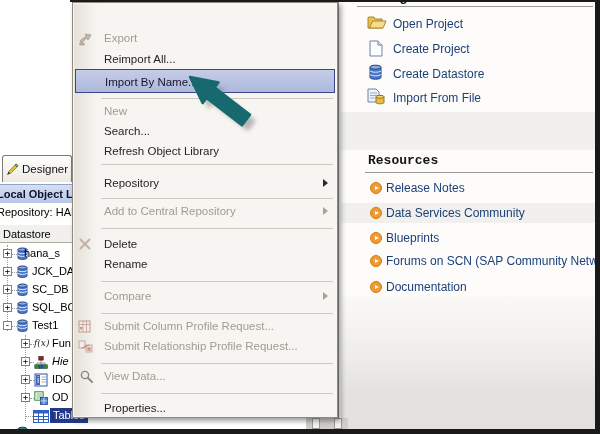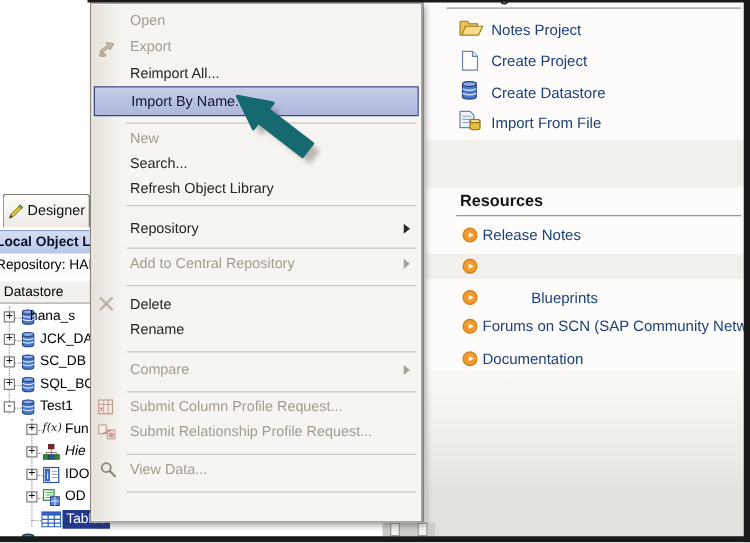--- a/index.html
+++ b/index.html
@@ -253,21 +253,21 @@
       <span>Getting Started</span>
     </div>
     <div class="sp-underline" style="left:18px;top:6px;width:236px;"></div>
 
     <span class="abs" style="left:28px;top:14px;">
       <svg width="20" height="16" viewBox="0 0 20 16">
           <path d="M1 14 L1 4 Q1 3 2 3 L7 3 L8.5 5 L15 5 L15 14 Z" fill="#e9c155" stroke="#a07c1e" stroke-width="0.9"></path>
           <path d="M2.5 14 L5.5 7 L19 7 L16 14 Z" fill="#f7dd87" stroke="#a07c1e" stroke-width="0.9"></path>
         </svg>
     </span>
-    <span class="sp-link" style="left:54px;top:17px;">Notes Project</span>
+    <span class="sp-link" style="left:54px;top:17px;">Open Project</span>
 
     <span class="abs" style="left:30px;top:40px;">
       <svg width="14" height="17" viewBox="0 0 14 17">
           <path d="M1 1 L9 1 L13 5 L13 16 L1 16 Z" fill="#fdfdfd" stroke="#6f82a6" stroke-width="1"></path>
           <path d="M9 1 L9 5 L13 5" fill="#dfe6f2" stroke="#6f82a6" stroke-width="1"></path>
         </svg>
     </span>
     <span class="sp-link" style="left:54px;top:42px;">Create Project</span>
 
     <span class="abs" style="left:29px;top:64px;">
@@ -283,30 +283,31 @@
     <span class="abs" style="left:28px;top:88px;">
       <svg width="19" height="18" viewBox="0 0 19 18">
           <path d="M1 1 L9 1 L12 4 L12 14 L1 14 Z" fill="#eef3fa" stroke="#6f82a6" stroke-width="1"></path>
           <path d="M3 5 H10 M3 7.5 H10 M3 10 H8" stroke="#8fa3c2" stroke-width="0.9"></path>
           <path d="M9 8.8 C9 7.4 17 7.4 17 8.8 V14.6 C17 16.2 9 16.2 9 14.6 Z" fill="#e5bd3f" stroke="#8a6a14" stroke-width="0.9"></path>
           <ellipse cx="13" cy="8.8" rx="4" ry="1.4" fill="#f3da84" stroke="#8a6a14" stroke-width="0.9"></ellipse>
         </svg>
     </span>
     <span class="sp-link" style="left:54px;top:91px;">Import From File</span>
 
-    <div class="sp-header" style="left:29px;top:153px;">Resources</div>
+    <div class="sp-header" style="left:29px;top:153px;font-family:Liberation Mono, monospace;">Resources</div>
     <div class="sp-underline" style="left:26px;top:172px;width:228px;"></div>
 
     <span class="res-bullet" style="left:31px;top:182px;"></span>
     <span class="sp-link" style="left:47px;top:181px;">Release Notes</span>
 
     <span class="res-bullet" style="left:31px;top:207px;"></span>
+    <span class="sp-link" style="left:47px;top:206px;">Data Services Community</span>
 
     <span class="res-bullet" style="left:31px;top:232px;"></span>
-    <span class="sp-link" style="left:47px;top:231px;margin-left:39px;">Blueprints</span>
+    <span class="sp-link" style="left:47px;top:231px;">Blueprints</span>
 
     <span class="res-bullet" style="left:31px;top:255px;"></span>
     <span class="sp-link" style="left:47px;top:254px;">Forums on SCN (SAP Community Network)</span>
 
     <span class="res-bullet" style="left:31px;top:281px;"></span>
     <span class="sp-link" style="left:47px;top:280px;">Documentation</span>
   </div>
 
   <div id="menu" class="abs">
     <div class="gutter"></div>
@@ -337,23 +338,20 @@
           <circle cx="11" cy="9" r="2" fill="#d9958c"></circle>
         </svg>
     </span>
     <span class="gicon" style="top:366px;left:7px;">
       <svg width="13" height="13" viewBox="0 0 13 13">
           <circle cx="5" cy="5" r="3.6" fill="none" stroke="#8d867c" stroke-width="1.4"></circle>
           <path d="M8 8 L12 12" stroke="#8d867c" stroke-width="1.8" stroke-linecap="round"></path>
         </svg>
     </span>
 
-    <div class="mi" style="top:4px;">
-      <span class="lbl dis">Open</span>
-    </div>
     <div class="mi" style="top:25px;">
       <span class="lbl dis">Export</span>
     </div>
     <div class="mi" style="top:46px;">
       <span class="lbl">Reimport All...</span>
     </div>
     <div class="mi hi" style="top:66px;">
       <span class="lbl">Import By Name...</span>
     </div>
     <div class="msep" style="top:95px;"></div>
@@ -393,20 +391,23 @@
       <span class="lbl dis">Submit Column Profile Request...</span>
     </div>
     <div class="mi" style="top:333px;">
       <span class="lbl dis">Submit Relationship Profile Request...</span>
     </div>
     <div class="msep" style="top:360px;"></div>
     <div class="mi" style="top:363px;">
       <span class="lbl dis">View Data...</span>
     </div>
     <div class="msep" style="top:390px;"></div>
+    <div class="mi" style="top:395px;">
+      <span class="lbl">Properties...</span>
+    </div>
   </div>
 
   <div class="abs scrollbits">
     <span class="bar" style="left:6px;"></span>
     <span class="bar" style="left:28px;"></span>
   </div>
 
   <svg id="arrow-overlay" class="abs">
     <defs>
         <filter id="blurf" x="-30%" y="-30%" width="160%" height="160%">

